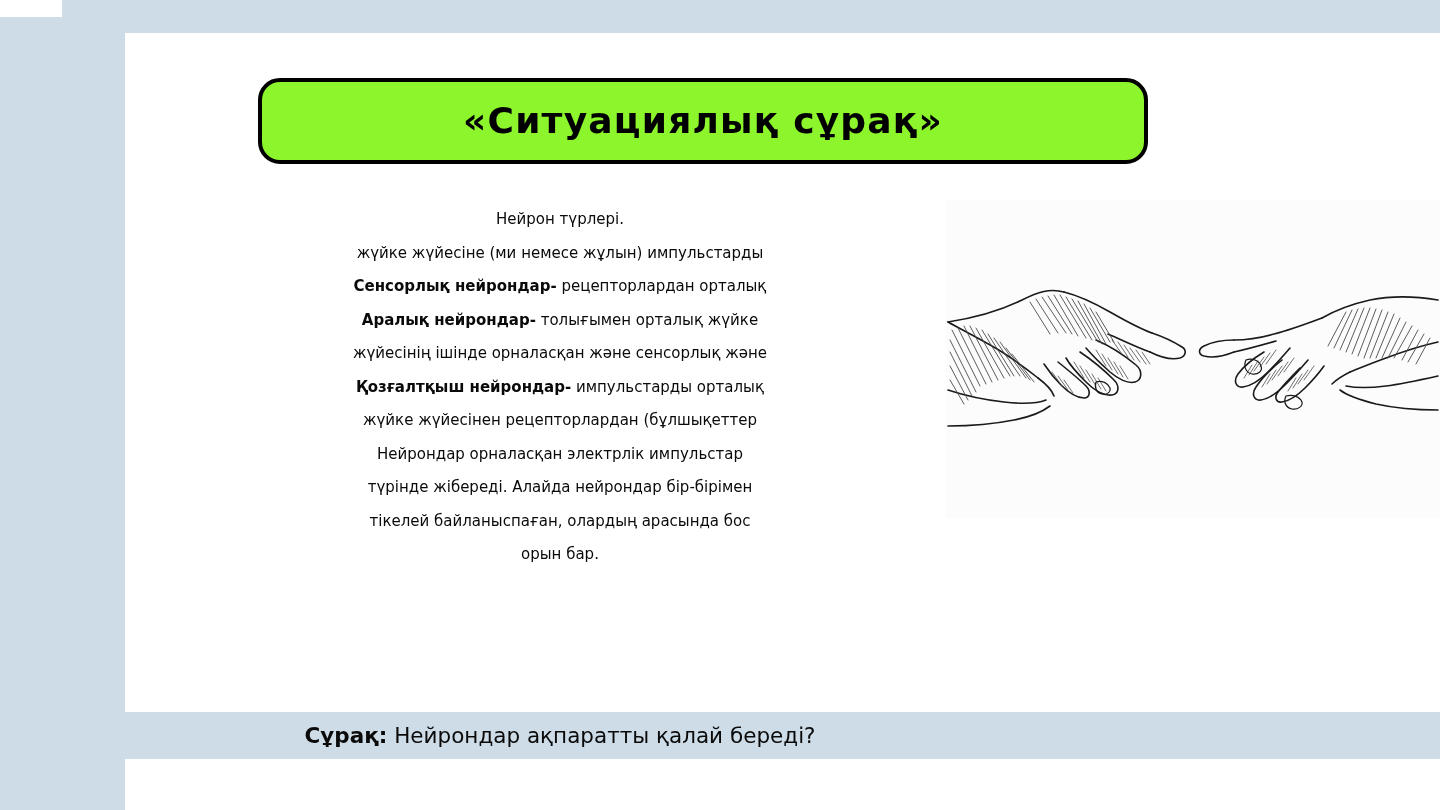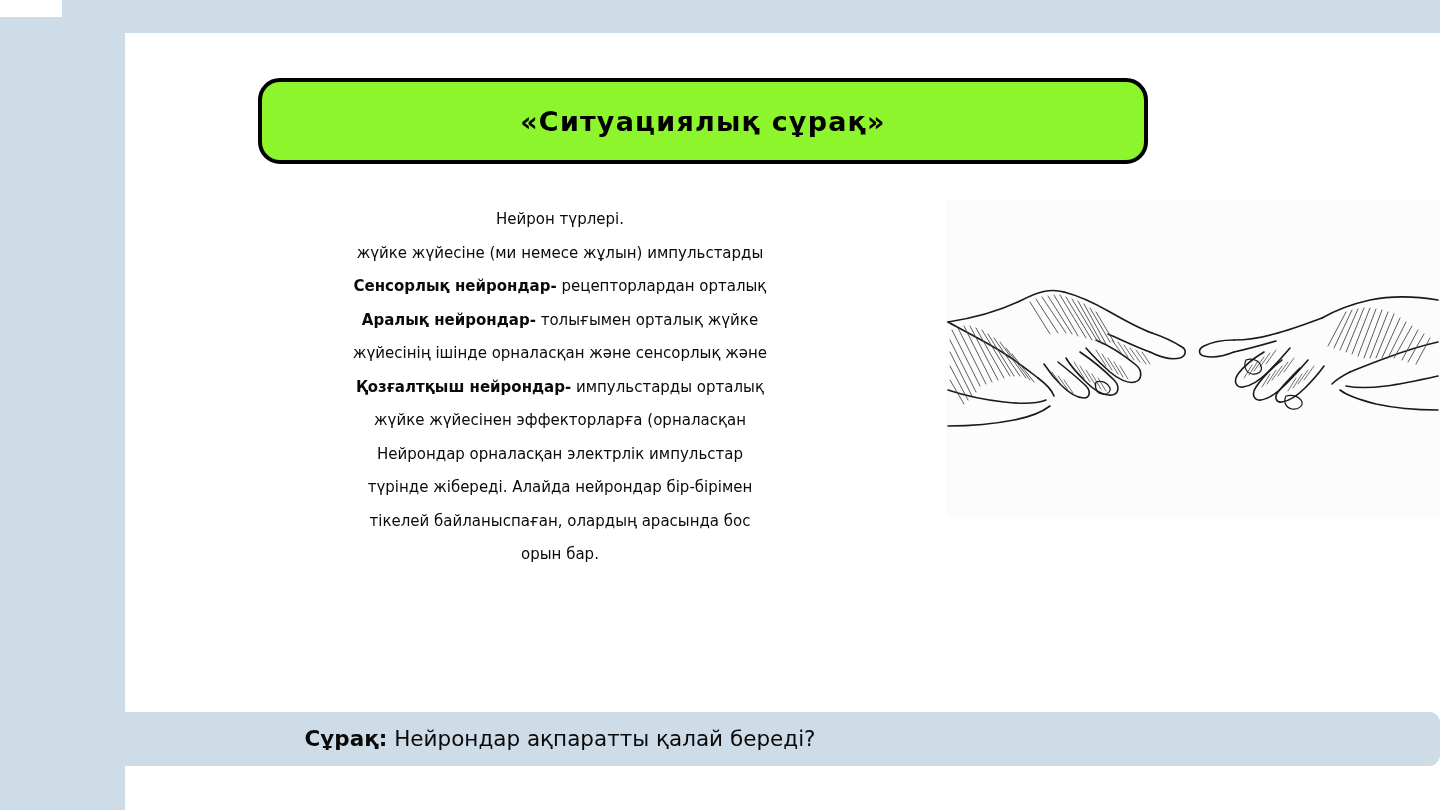--- a/index.html
+++ b/index.html
@@ -49,21 +49,21 @@
     height: 86px;
     box-sizing: border-box;
     background: #8cf52c;
     border: 4px solid #000000;
     border-radius: 22px;
     display: flex;
     align-items: center;
     justify-content: center;
   }
   #title-banner .title-text {
-    font-size: 27px;
+    font-size: 36px;
     font-weight: bold;
     color: #000000;
     letter-spacing: 1.2px;
     line-height: 1;
     white-space: nowrap;
   }
 
   
   #body-text {
     position: absolute;
@@ -97,25 +97,24 @@
     width: 494px;
     height: 318px;
   }
 
   
   #question-band {
     position: absolute;
     left: 0;
     top: 712px;
     width: 1440px;
-    height: 54px;
+    height: 47px;
     background: #cedce7;
     display: flex;
     align-items: center;
-    border-radius: 11px;
   }
   #question-band .question-inner {
     position: absolute;
     left: 170px;
     width: 780px;
     text-align: center;
     font-size: 21.5px;
     line-height: 1;
     color: #0a0a0a;
     white-space: nowrap;
@@ -137,21 +136,21 @@
     <span class="title-text">«Ситуациялық сұрақ»</span>
   </div>
 
   <div id="body-text">
     <div class="line">Нейрон түрлері.</div>
     <div class="line">жүйке жүйесіне (ми немесе жұлын) импульстарды</div>
     <div class="line"><b>Сенсорлық нейрондар-</b><span> рецепторлардан орталық</span></div>
     <div class="line"><b>Аралық нейрондар-</b><span> толығымен орталық жүйке</span></div>
     <div class="line">жүйесінің ішінде орналасқан және сенсорлық және</div>
     <div class="line"><b>Қозғалтқыш нейрондар-</b><span> импульстарды орталық</span></div>
-    <div class="line">жүйке жүйесінен эффекторларға (орналасқан</div>
+    <div class="line">жүйке жүйесінен рецепторлардан (бұлшықеттер</div>
     <div class="line">Нейрондар орналасқан электрлік импульстар</div>
     <div class="line">түрінде жібереді. Алайда нейрондар бір-бірімен</div>
     <div class="line">тікелей байланыспаған, олардың арасында бос</div>
     <div class="line">орын бар.</div>
   </div>
 
   <div id="hands-figure">
     <svg viewBox="0 0 494 318" xmlns="http://www.w3.org/2000/svg">
       <rect x="0" y="0" width="494" height="318" fill="#fcfcfc"></rect>
       <g fill="none" stroke="#1a1a1a" stroke-width="1.6" stroke-linecap="round" stroke-linejoin="round">

